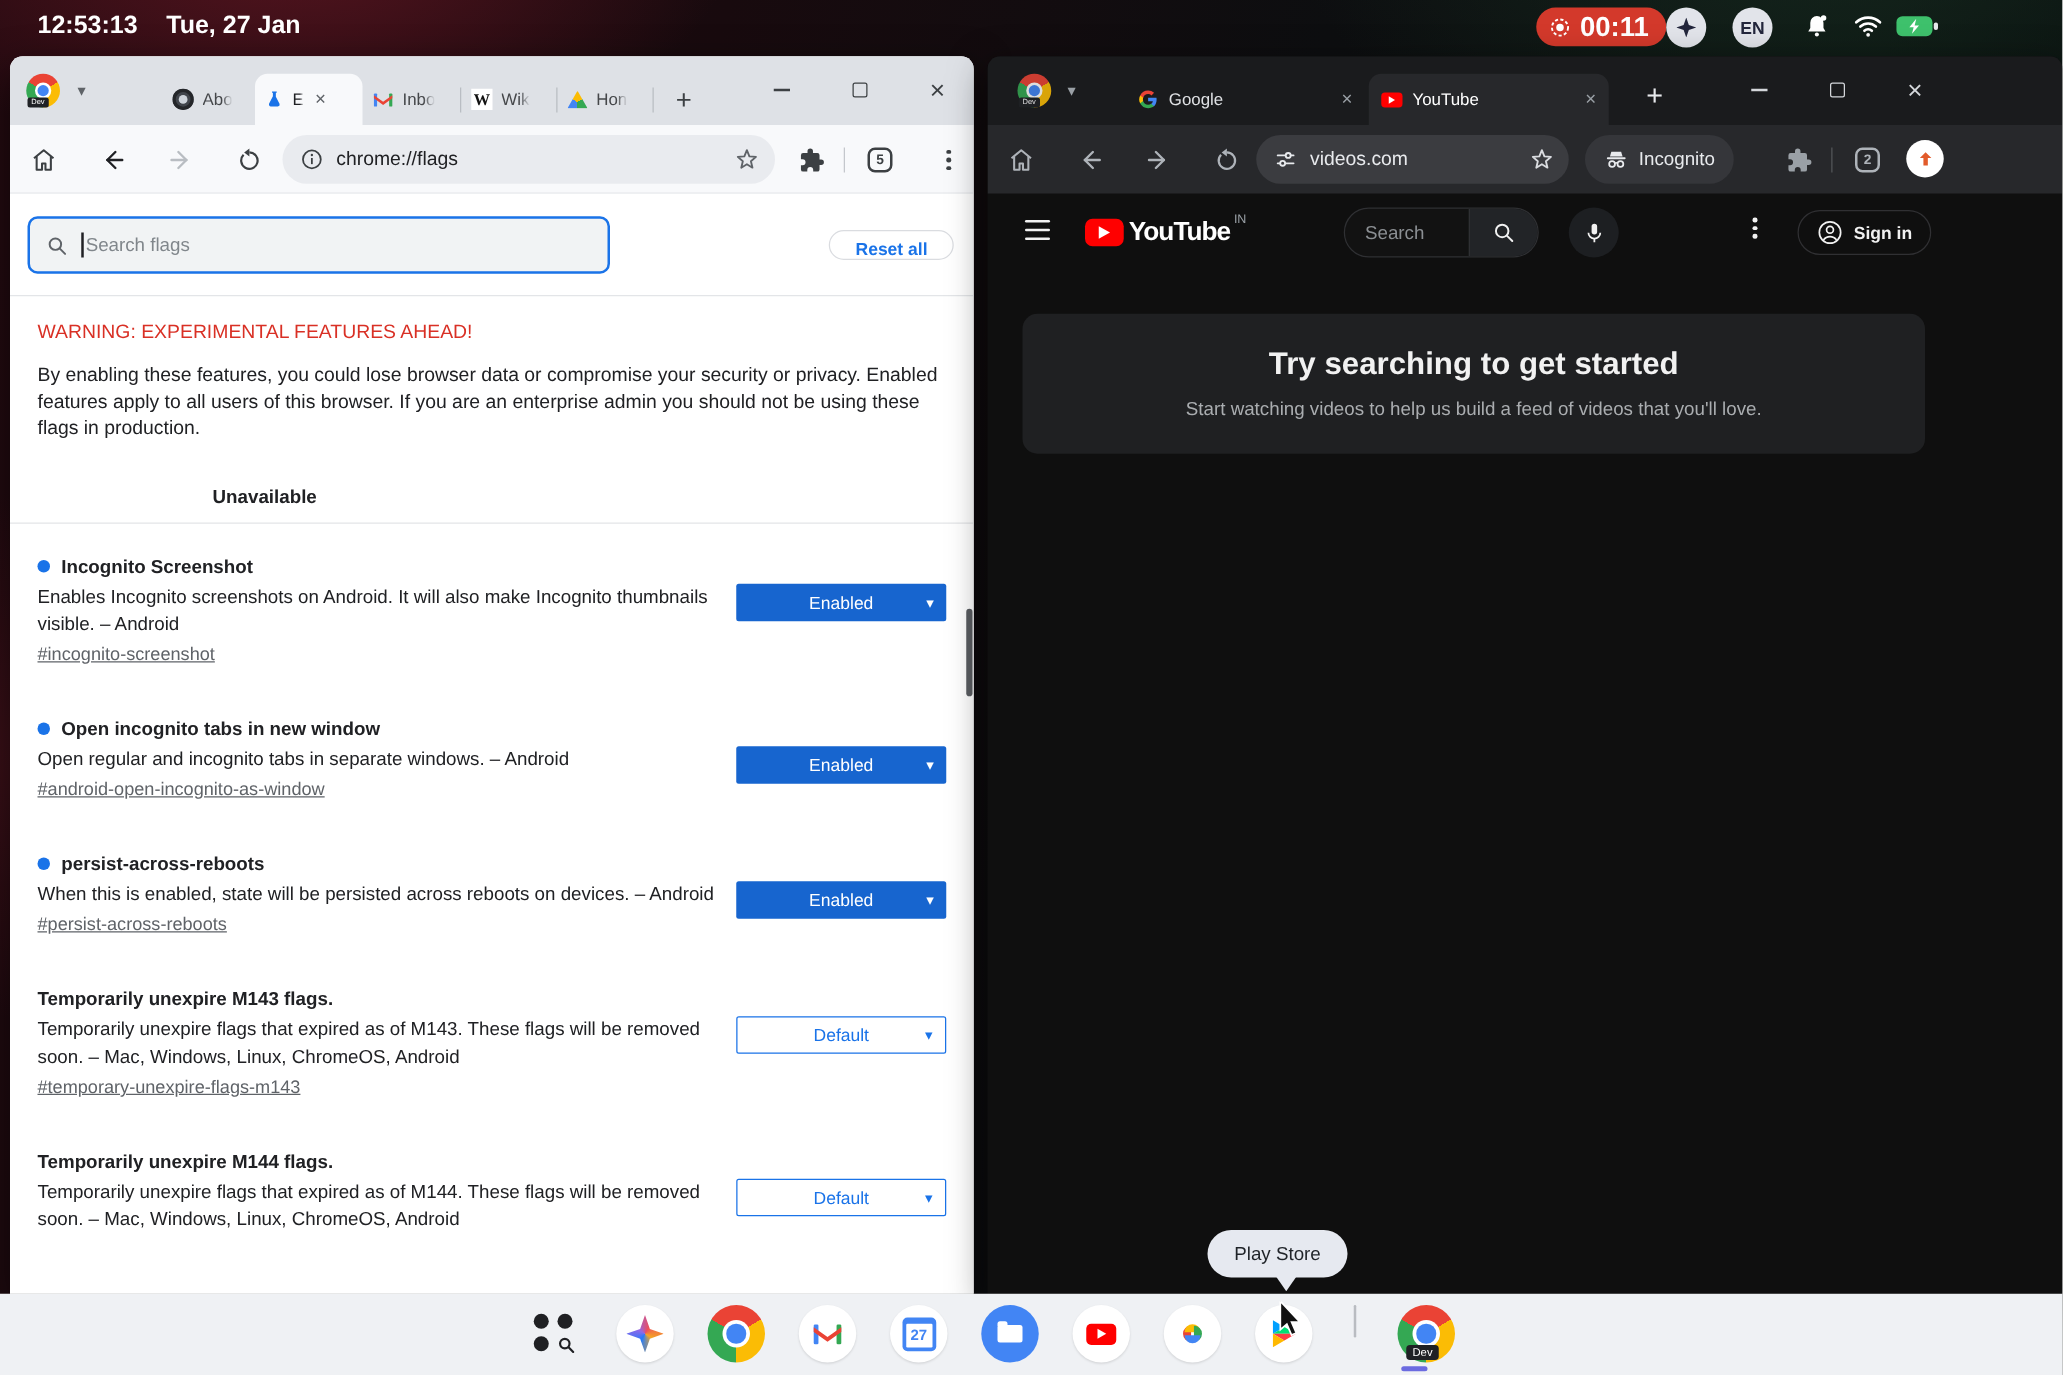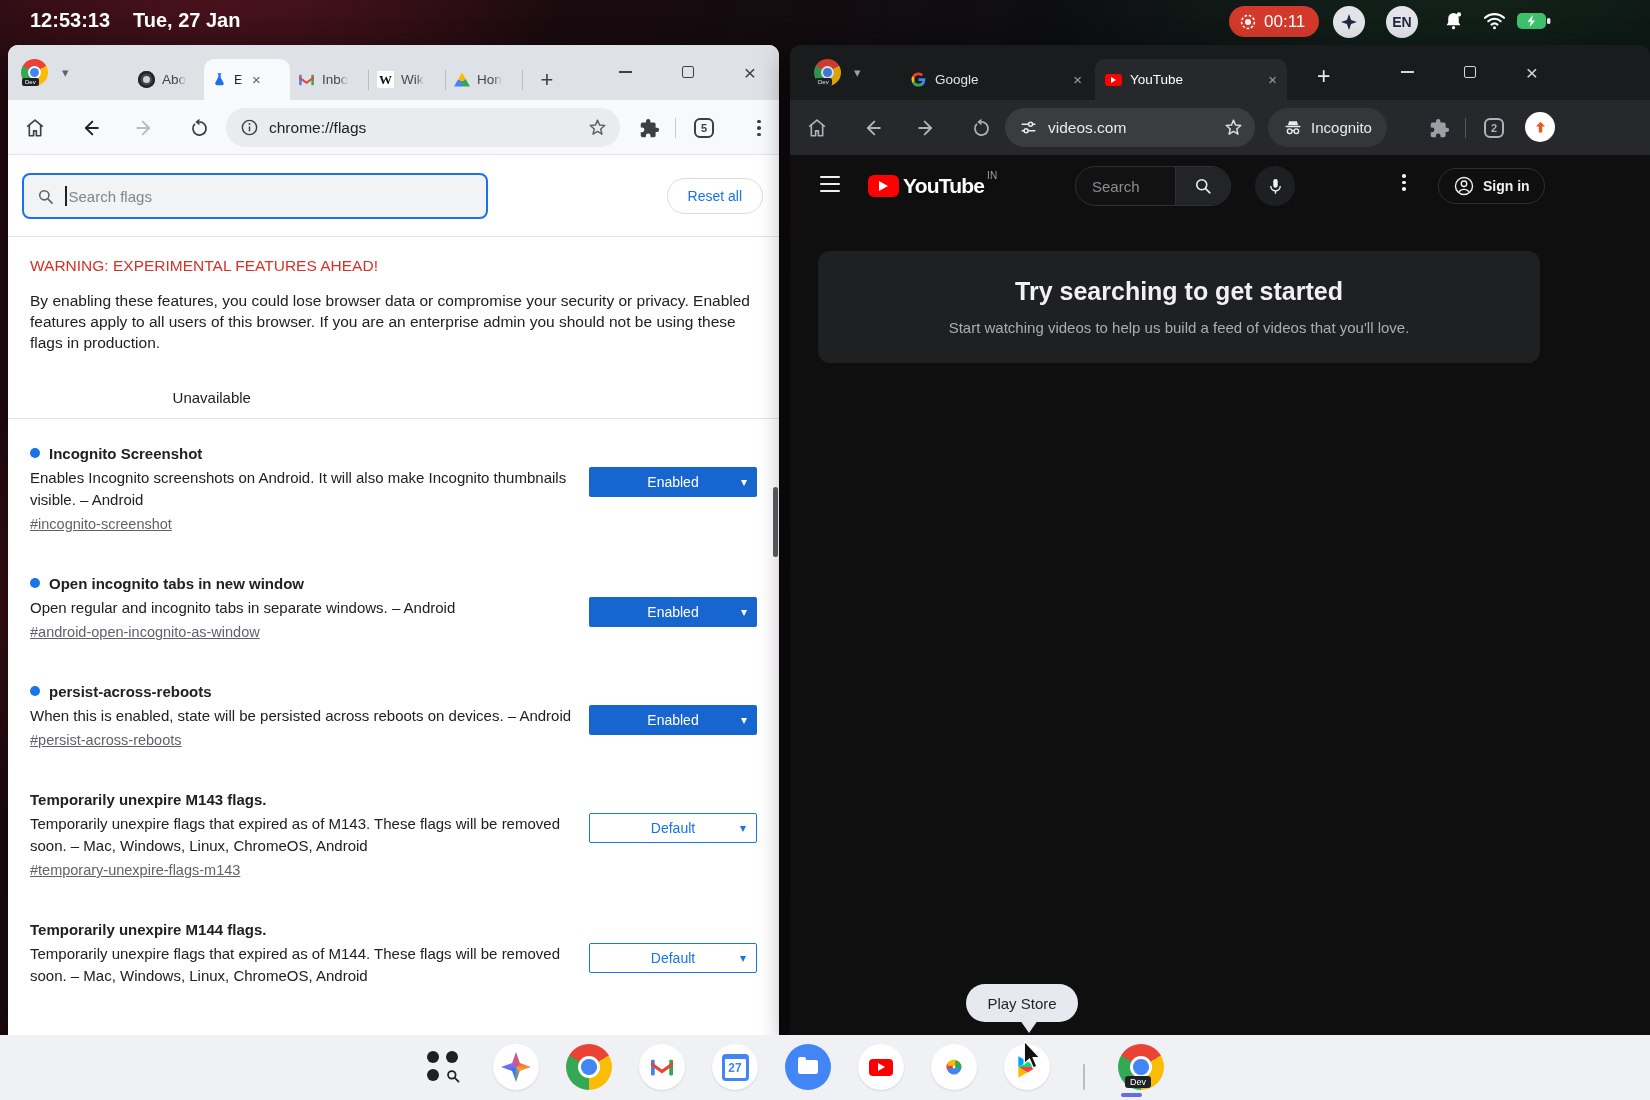--- a/index.html
+++ b/index.html
@@ -11,21 +11,21 @@
       radial-gradient(620px 420px at 88% -10%, #16281f 0%, rgba(14,24,18,0) 70%),
       linear-gradient(105deg, #230a10 0%, #180a0e 30%, #0d0e10 55%, #0b1410 78%, #05070a 100%);
   }
   svg { display:block; }
 
   
   .statusbar { position:absolute; left:0; top:0; width:100%; height:42px; color:#fff; }
   .sb-time { position:absolute; left:30px; top:9px; font-size:20px; font-weight:700; }
   .sb-date { position:absolute; left:133px; top:9px; font-size:20px; font-weight:700; }
   .rec-pill { position:absolute; left:1229px; top:6px; height:31px; padding:0 14px 0 10px; background:#d3392b; border-radius:16px; display:flex; align-items:center; gap:7px; }
-  .rec-pill .t { font-size:17px; font-weight:400; color:#fff; }
+  .rec-pill .t { font-size:22px; font-weight:700; color:#fff; }
   .sb-badge { position:absolute; top:6px; width:32px; height:32px; border-radius:50%; background:#e2e4ea; display:flex; align-items:center; justify-content:center; color:#23263c; font-weight:700; font-size:14px; }
   .sparkle { width:16px; height:16px; background:#23263c; clip-path:polygon(50% 0,63% 37%,100% 50%,63% 63%,50% 100%,37% 63%,0 50%,37% 37%); }
   .sb-ico { position:absolute; top:10px; color:#fff; }
 
   
   .window { position:absolute; top:45px; height:990px; border-radius:10px 10px 0 0; overflow:hidden; box-shadow:0 10px 30px rgba(0,0,0,.55); }
   .w-left { left:8px; width:771px; background:#fff; }
   .w-right { left:790px; width:860px; background:#0f0f0f; }
 
   
@@ -64,29 +64,29 @@
   .dots3 i { width:3.6px; height:3.6px; border-radius:50%; background:currentColor; }
   .tcount { width:20px; height:20px; border:2px solid currentColor; border-radius:6px; font-size:11px; font-weight:700; display:flex; align-items:center; justify-content:center; }
   .vsep { position:absolute; top:18px; width:1px; height:20px; background:#c4c7cc; }
 
   
   .flags { position:relative; height:880px; background:#fff; overflow:hidden; }
   .fsearch-row { display:flex; justify-content:space-between; align-items:center; padding:18px 16px 0 14px; }
   .fsearch { width:466px; height:46px; border:2px solid #1a73e8; border-radius:8px; background:#f1f3f4; display:flex; align-items:center; padding:0 12px; }
   .fsearch .ph { color:#80868b; font-size:15px; }
   .caret { width:1.5px; height:20px; background:#202124; margin:0 2px 0 10px; }
-  .resetall { height:36px; padding:0 20px; border:1px solid #dadce0; border-radius:18px; background:#fff; color:#1a73e8; font-size:14px; font-weight:400; display:flex; align-items:center; }
+  .resetall { height:24px; padding:0 20px; border:1px solid #dadce0; border-radius:18px; background:#fff; color:#1a73e8; font-size:14px; font-weight:700; display:flex; align-items:flex-end; }
   .fdiv { height:1px; background:#e3e5e8; margin-top:17px; }
   .fhead { display:flex; justify-content:space-between; align-items:baseline; margin:16px 16px 0 22px; }
   .fhead h1 { font-size:29px; font-weight:400; color:#202124; }
   .fver { font-size:14px; color:#5f6368; }
   .fwarn { margin:20px 22px 0; color:#d93025; font-size:15.5px; }
   .fintro { margin:15px 22px 0; width:732px; color:#202124; font-size:15.5px; line-height:21px; }
   .ftabs { display:flex; margin-top:26px; }
-  .ftab { width:50%; text-align:center; font-size:15px; padding:10px 0 12px; color:#202124; font-weight:400; }
+  .ftab { width:50%; text-align:center; font-size:15px; padding:10px 0 12px; color:#202124; font-weight:700; }
   .ftab.on { color:#1a73e8; font-weight:700; border-bottom:3px solid #1a73e8; }
   .ftabs-wrap { border-bottom:1px solid #e3e5e8; padding:0 22px; }
   .flag { position:relative; margin:38px 22px 0; }
   .flag.first { margin-top:22px; }
   .flag-trow { display:flex; align-items:center; gap:9px; height:24px; }
   .fdot { width:10px; height:10px; border-radius:50%; background:#1a73e8; }
   .flag-title { font-size:15px; font-weight:700; color:#202124; }
   .flag-desc { width:545px; font-size:15px; color:#202124; line-height:22px; margin-top:2px; }
   .flag-link { display:inline-block; margin-top:5px; font-size:14.5px; color:#5f6368; text-decoration:underline; }
   .fsel { position:absolute; right:0px; top:26px; width:168px; height:30px; font-size:14px; display:flex; align-items:center; justify-content:center; gap:0; }
@@ -126,21 +126,21 @@
   .yt-search .btn { width:55px; background:#222427; border-left:1px solid #2f3033; display:flex; align-items:center; justify-content:center; color:#f1f1f1; }
   .yt-mic { position:absolute; left:465px; top:11px; width:40px; height:40px; border-radius:50%; background:#1d1f22; display:flex; align-items:center; justify-content:center; }
   .yt-dots { position:absolute; left:612px; top:19px; color:#f1f1f1; }
   .yt-signin { position:absolute; left:648px; top:13px; height:36px; padding:0 14px; border:1px solid #303033; border-radius:18px; display:flex; align-items:center; gap:8px; color:#f1f1f1; font-size:14px; font-weight:700; }
   .yt-card { position:absolute; left:28px; top:96px; width:722px; height:112px; background:#1f2022; border-radius:12px; text-align:center; }
   .yt-card h2 { margin-top:26px; color:#f1f1f1; font-size:25px; font-weight:700; }
   .yt-card p { margin-top:13px; color:#aaadb0; font-size:15px; }
 
   
   .shelf { position:absolute; left:0; top:1035px; width:1650px; height:65px; background:#eff1f4; }
-  .dock { position:absolute; left:420px; top:9px; display:flex; align-items:flex-end; gap:27px; }
+  .dock { position:absolute; left:420px; top:9px; display:flex; align-items:flex-start; gap:27px; }
   .dk { width:46px; height:46px; border-radius:50%; display:flex; align-items:center; justify-content:center; position:relative; }
   .dk.white { background:#fff; box-shadow:0 1px 2px rgba(0,0,0,.12); }
   .launch { display:grid; grid-template-columns:13px 13px; grid-gap:6px; }
   .launch i { width:12px; height:12px; border-radius:50%; background:#1f2023; }
   .gem { width:30px; height:30px; clip-path:polygon(50% 0,63% 37%,100% 50%,63% 63%,50% 100%,37% 63%,0 50%,37% 37%); background:conic-gradient(from 210deg,#217bfe,#9168e8,#ee4d5d,#f5a623,#217bfe); }
   .cal { width:27px; height:27px; border-radius:4px; background:#4285f4; position:relative; }
   .cal-in { position:absolute; inset:5px 3px 3px 3px; background:#fff; border-radius:1px; display:flex; align-items:center; justify-content:center; color:#4285f4; font-weight:700; font-size:12px; }
   .files { background:#4285f4; }
   .folder { width:20px; height:14px; background:#fff; border-radius:2px; position:relative; }
   .folder::before { content:""; position:absolute; top:-3px; left:0; width:8px; height:4px; background:#fff; border-radius:2px 2px 0 0; }

